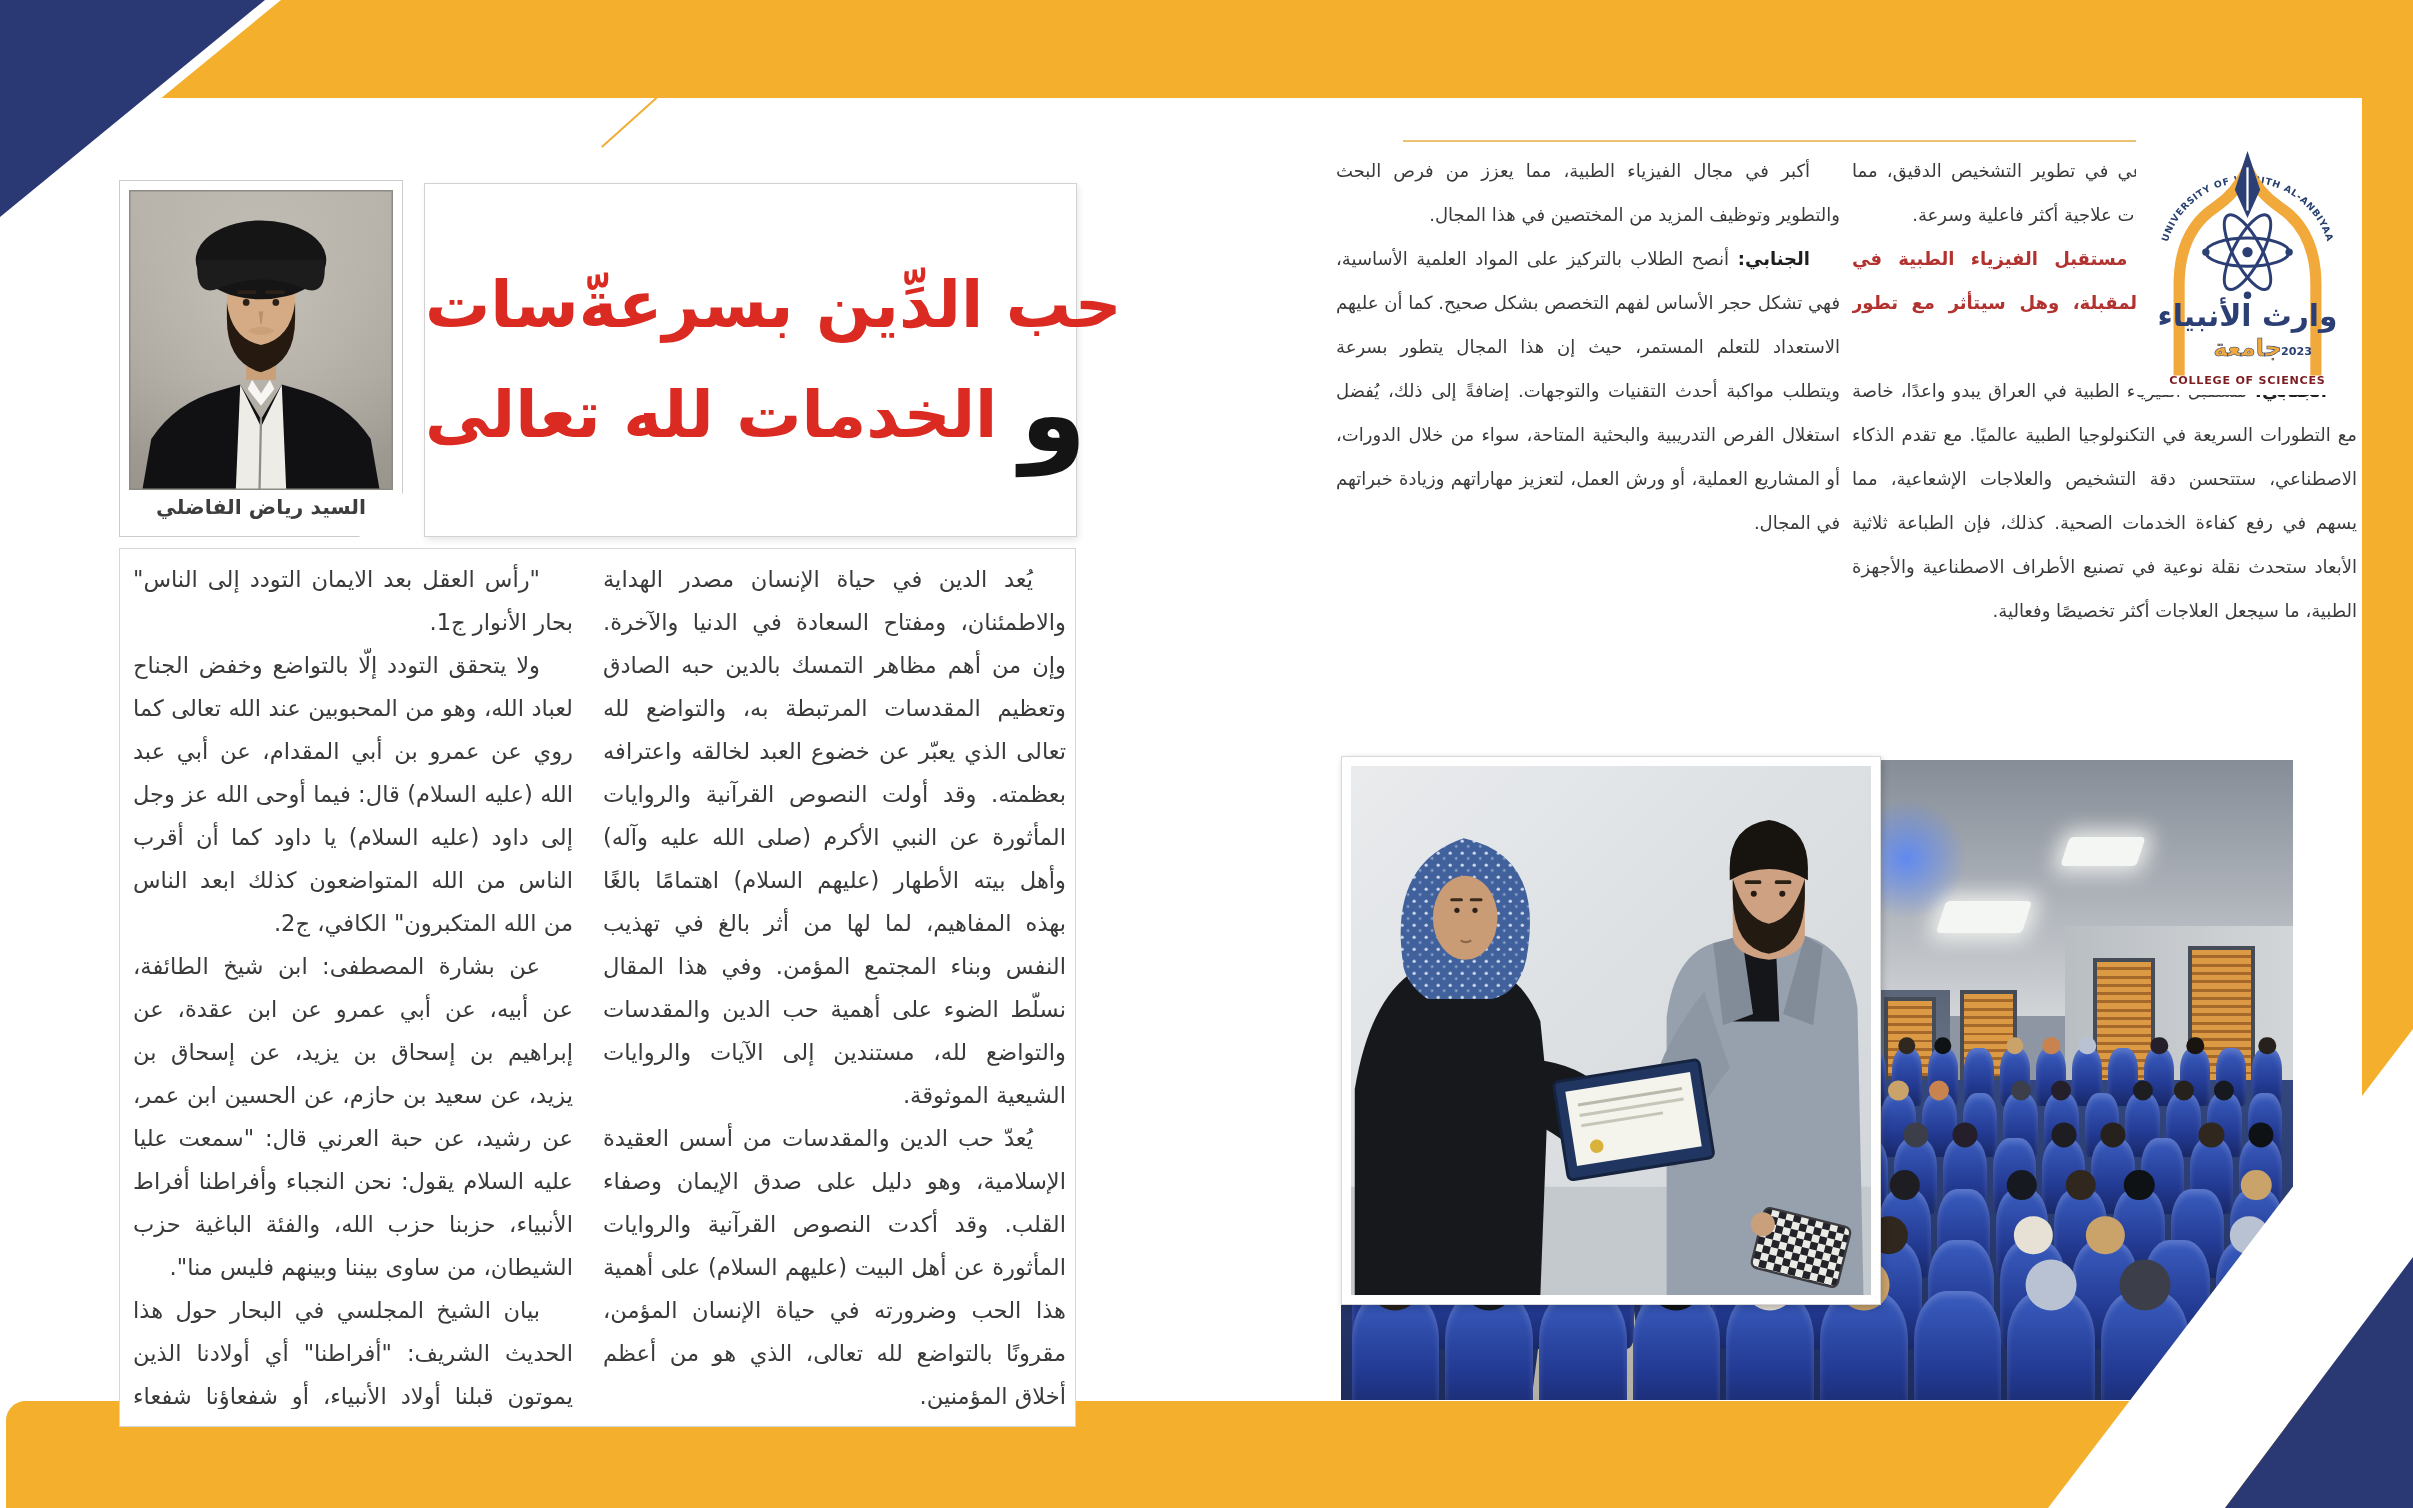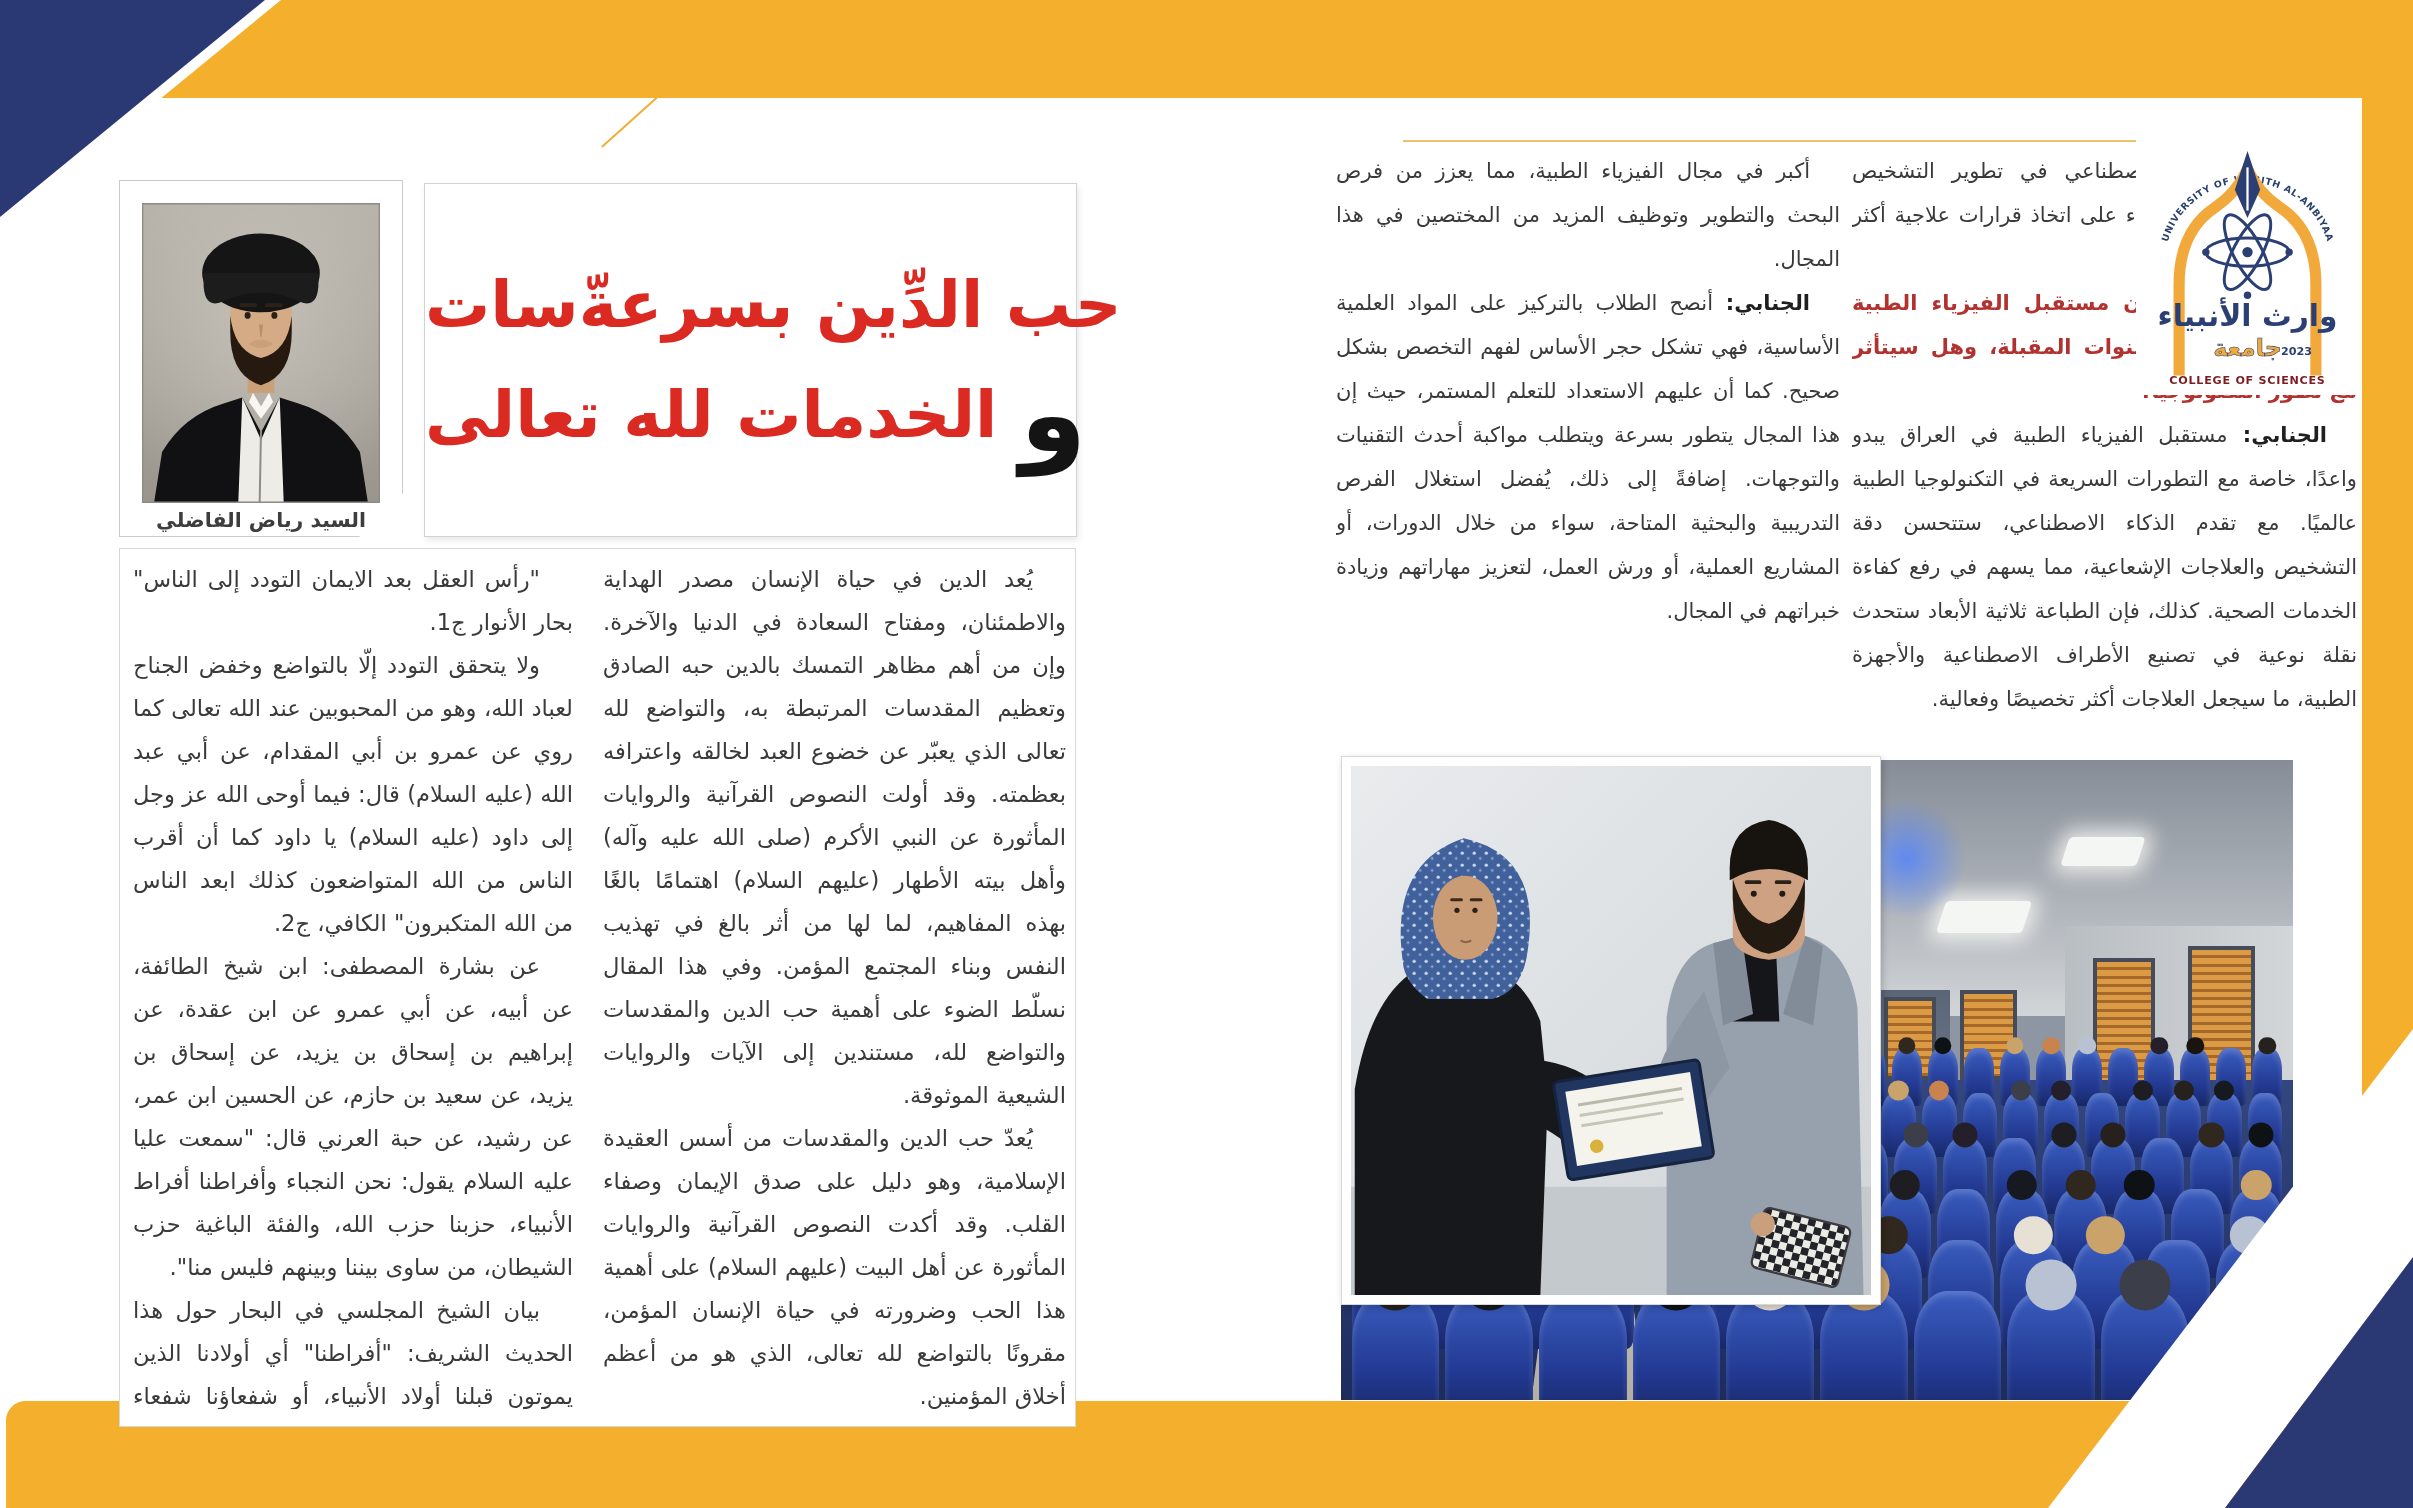--- a/index.html
+++ b/index.html
@@ -14,34 +14,34 @@
   .rule-right-page{position:absolute;left:1403px;top:140px;width:954px;height:2.3px;background:#ecc173;}
 
   
   .overlay{position:absolute;left:0;top:0;width:2413px;height:1508px;pointer-events:none;}
   .tri-tl-white{clip-path:polygon(0 0,281px 0,0 230px);background:#ffffff;z-index:21;}
   .tri-tl-navy{clip-path:polygon(0 0,265px 0,0 217px);background:#2a3874;z-index:22;}
   .tri-br-white{clip-path:polygon(2048px 1508px,2413px 1029px,2413px 1257px,2225px 1508px);background:#ffffff;z-index:21;}
   .tri-br-navy{clip-path:polygon(2413px 1257px,2413px 1508px,2225px 1508px);background:#2a3874;z-index:22;}
 
   
-  .photo-card{position:absolute;left:119px;top:180px;width:284px;height:357px;background:#fff;border:1.5px solid #cbcbcb;box-shadow:1.5px 2.3px 5.3px rgba(0,0,0,.16);clip-path:polygon(0 0,100% 0,100% calc(100% - 44px),calc(100% - 44px) 100%,0 100%);box-sizing:border-box;padding:22px;}
+  .photo-card{position:absolute;left:119px;top:180px;width:284px;height:357px;background:#fff;border:1.5px solid #cbcbcb;box-shadow:1.5px 2.3px 5.3px rgba(0,0,0,.16);clip-path:polygon(0 0,100% 0,100% calc(100% - 44px),calc(100% - 44px) 100%,0 100%);box-sizing:border-box;padding:9px;}
   .photo-card svg{display:block;width:100%;height:300px;}
   .photo-caption{height:33px;display:flex;align-items:center;justify-content:center;font-size:20.4px;font-weight:bold;color:#3d3d3d;direction:rtl;}
   .headline-box{position:absolute;left:424px;top:183px;width:653px;height:354px;background:#fff;border:1.5px solid #d2d2d2;box-shadow:2.3px 3px 6.8px rgba(0,0,0,.10);box-sizing:border-box;display:flex;flex-direction:column;justify-content:center;align-items:flex-end;padding-right:47px;gap:41px;direction:rtl;}
   .headline-line{font-size:65px;font-weight:bold;color:#da2a22;line-height:1.05;letter-spacing:-0.8px;white-space:nowrap;}
   .headline-line .waw{font-size:107px;color:#141414;line-height:.55;vertical-align:-13.6px;}
   .body-box{position:absolute;left:119px;top:548px;width:957px;height:879px;border:1.5px solid #d7d7d7;background:#fff;box-sizing:border-box;}
   .lp-col{position:absolute;direction:rtl;text-align:justify;color:#3a3a3a;font-size:22.6px;line-height:43px;overflow:hidden;}
   .lp-col p{margin:0;text-indent:33px;}
   .lp-col-inner{left:603px;top:558px;width:463px;height:851px;}
   .lp-col-outer{left:133px;top:558px;width:440px;height:851px;}
 
   
-  .rp-col{position:absolute;direction:rtl;text-align:justify;color:#3a3a3a;font-size:21px;line-height:44px;overflow:hidden;}
+  .rp-col{position:absolute;direction:rtl;text-align:justify;color:#3a3a3a;font-size:18px;line-height:44px;overflow:hidden;}
   .rp-col p{margin:0;text-indent:30px;}
   .rp-col .question{color:#b23230;font-weight:bold;}
   .rp-col .speaker{font-weight:bold;color:#1f1f1f;}
   .rp-col-first{left:1852px;top:149px;width:505px;height:590px;}
   .rp-col-second{left:1336px;top:149px;width:504px;height:590px;}
 
   
   .uni-logo{position:absolute;left:2136px;top:136px;width:223px;height:259px;background:#ffffff;z-index:6;}
   .uni-logo svg{width:100%;height:100%;display:block;}
 

